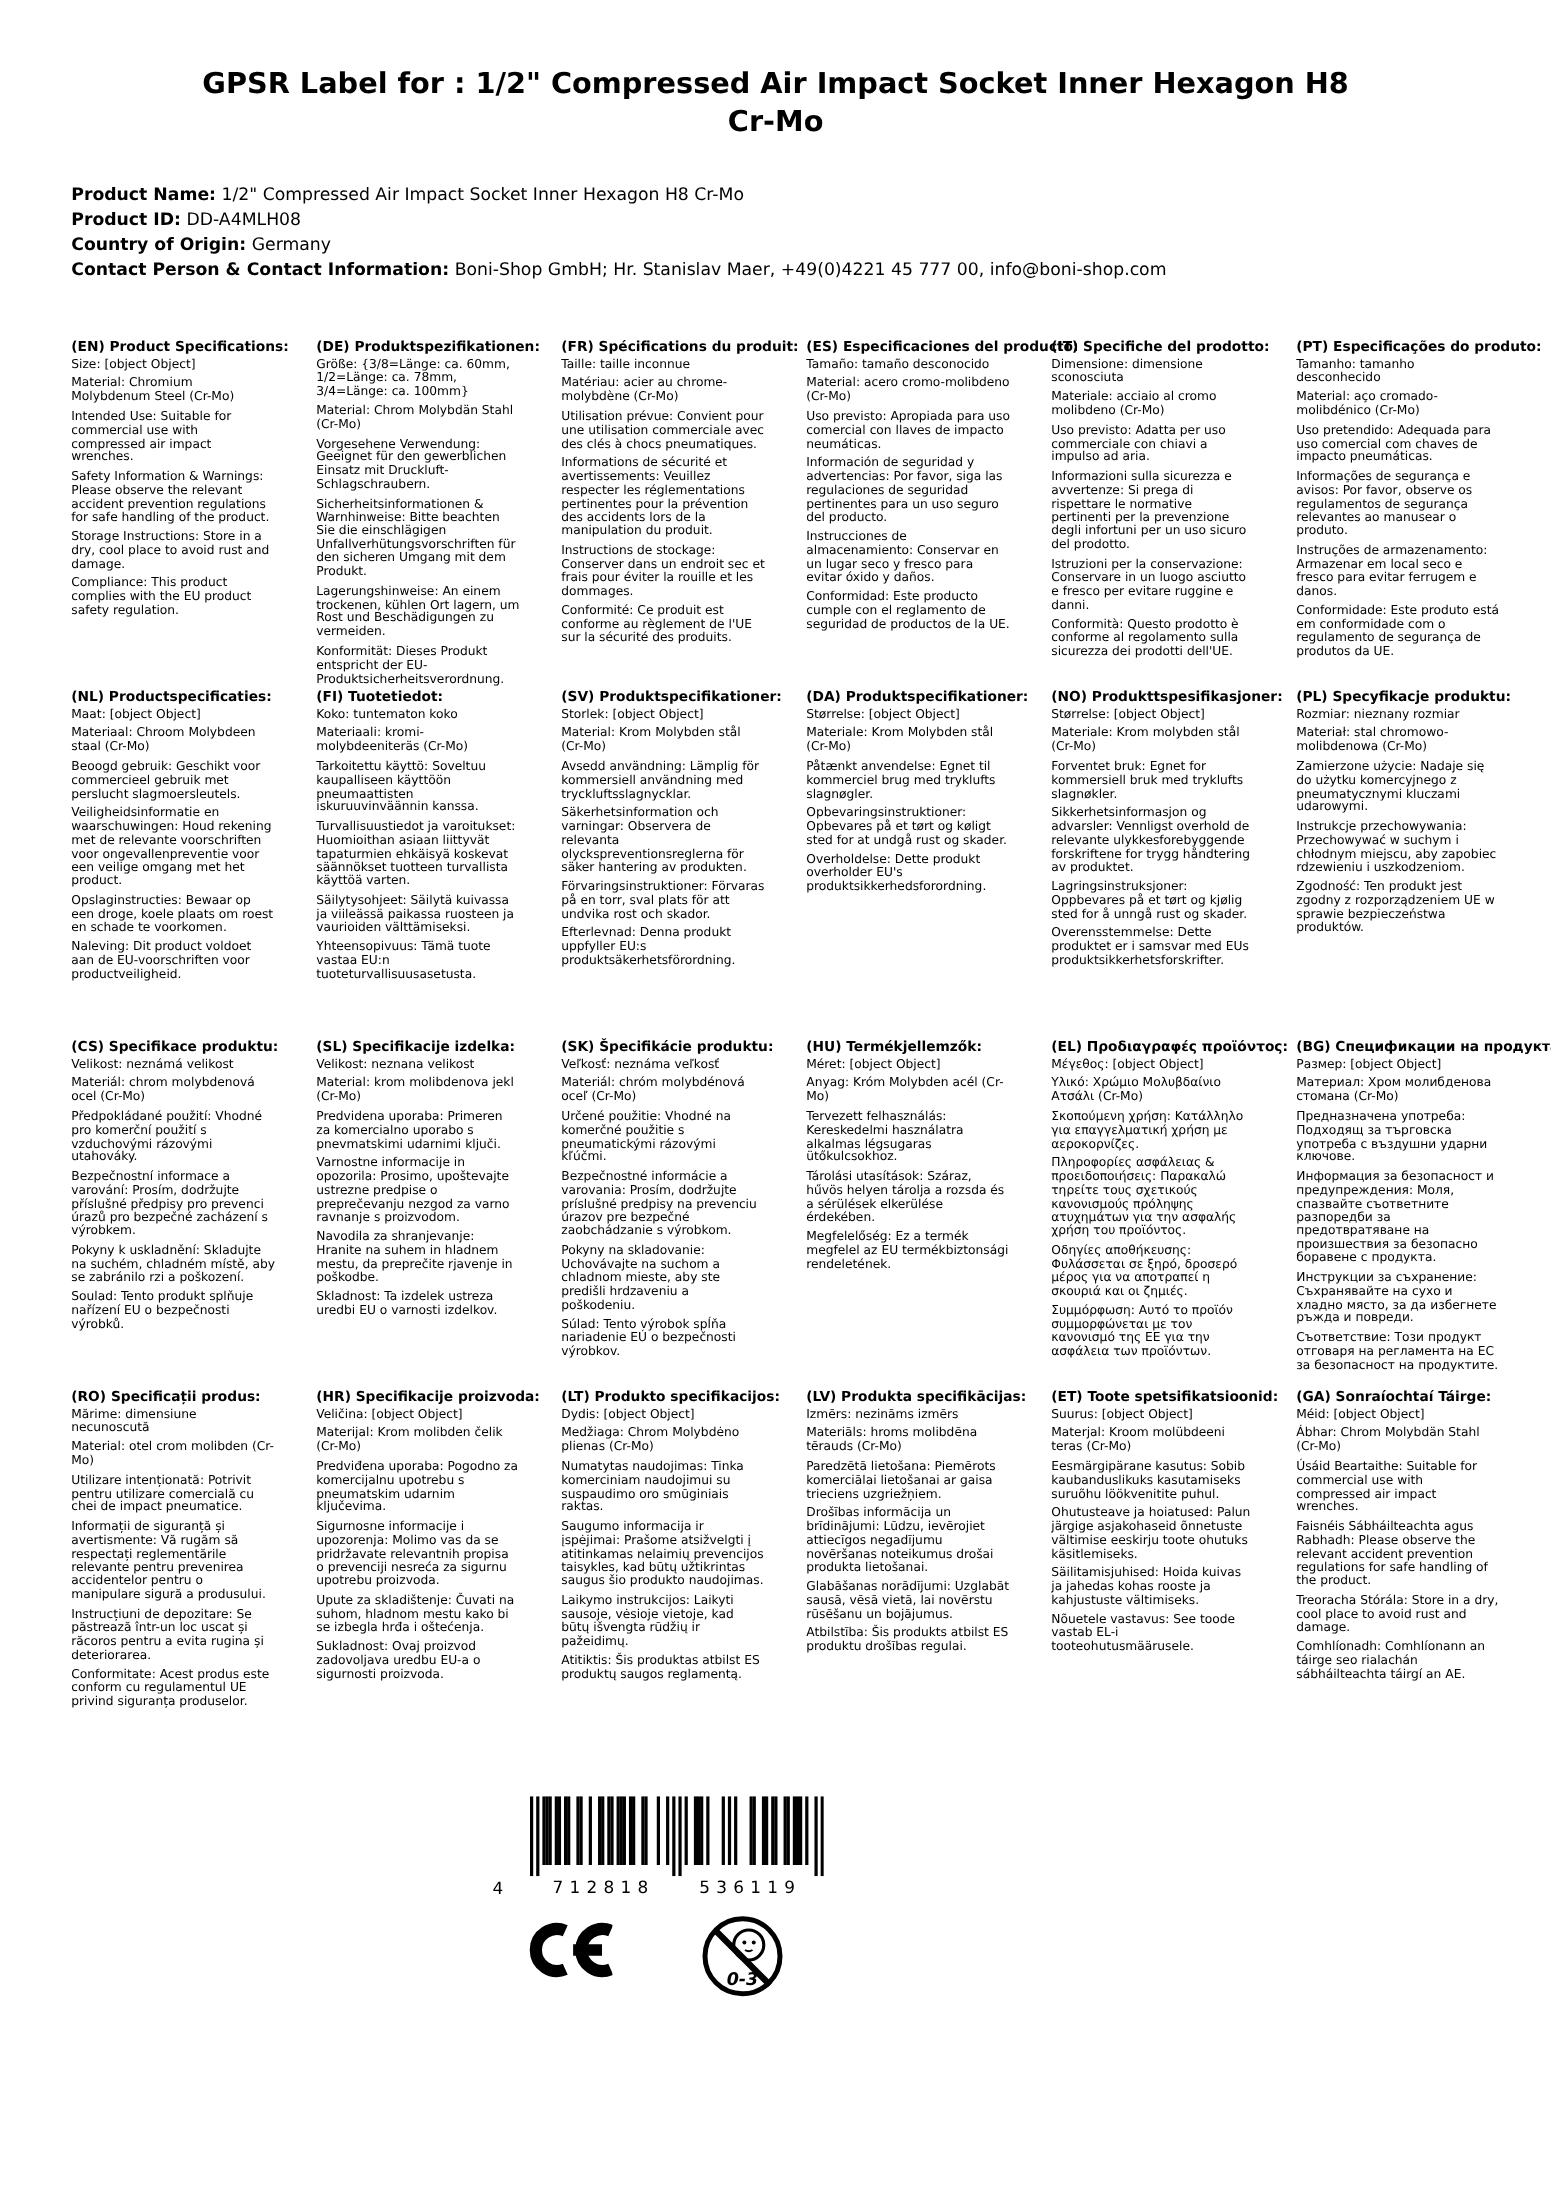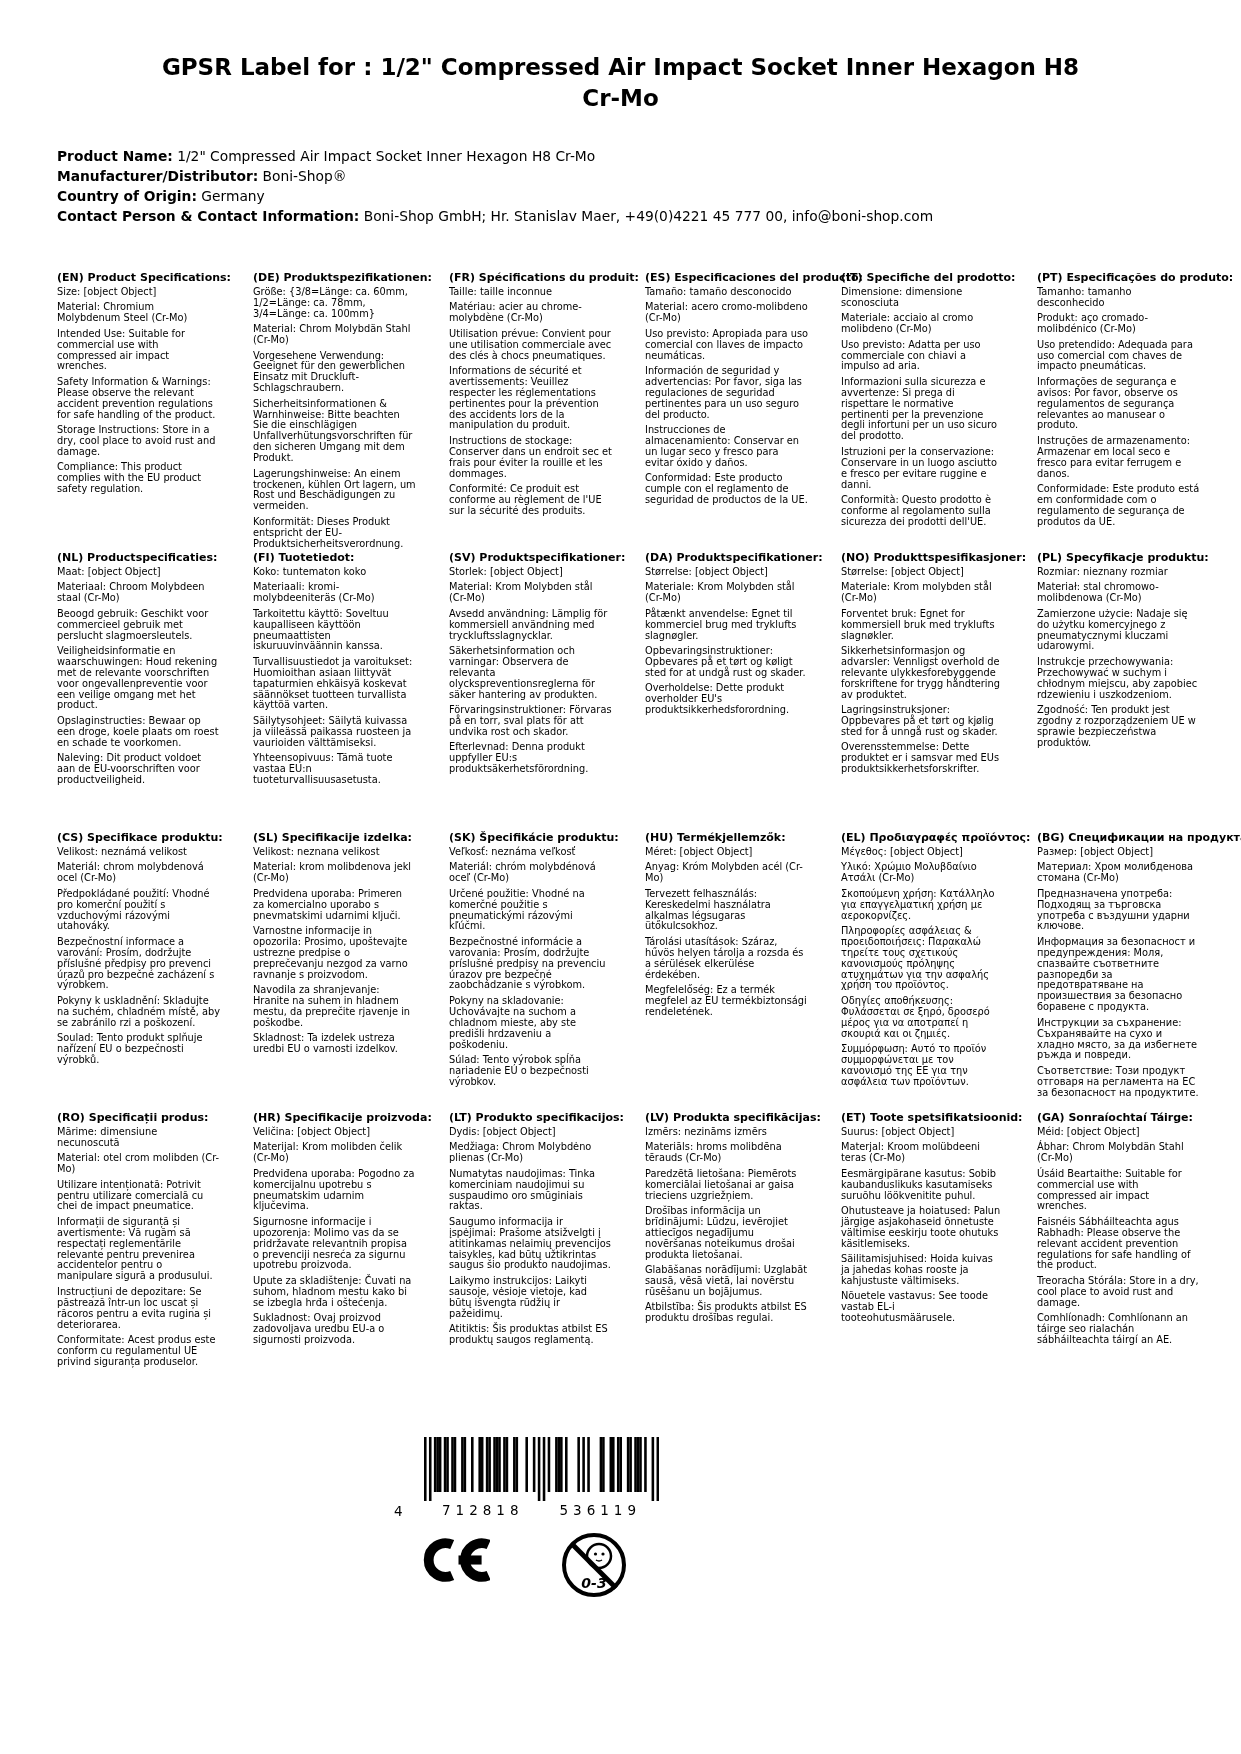--- a/index.html
+++ b/index.html
@@ -40,22 +40,22 @@
     <span>GPSR Label for : 1/2" Compressed Air Impact Socket Inner Hexagon H8</span><br>
     <span>Cr-Mo</span>
   </h1>
 
   <div class="product-info">
     <div class="info-line">
       <span class="info-label">Product Name:</span>
       <span class="info-value">1/2" Compressed Air Impact Socket Inner Hexagon H8 Cr-Mo</span>
     </div>
     <div class="info-line">
-      <span class="info-label">Manufacturer/Distributor:</span>
-      <span class="info-value">Boni-Shop®</span>
+      <span class="info-label">Product ID:</span>
+      <span class="info-value">DD-A4MLH08</span>
     </div>
     <div class="info-line">
       <span class="info-label">Country of Origin:</span>
       <span class="info-value">Germany</span>
     </div>
     <div class="info-line">
       <span class="info-label">Contact Person &amp; Contact Information:</span>
       <span class="info-value">Boni-Shop GmbH; Hr. Stanislav Maer, +49(0)4221 45 777 00, info@boni-shop.com</span>
     </div>
   </div>
@@ -118,21 +118,21 @@
           <p class="lang-para">Informazioni sulla sicurezza e avvertenze: Si prega di rispettare le normative pertinenti per la prevenzione degli infortuni per un uso sicuro del prodotto.</p>
           <p class="lang-para">Istruzioni per la conservazione: Conservare in un luogo asciutto e fresco per evitare ruggine e danni.</p>
           <p class="lang-para">Conformità: Questo prodotto è conforme al regolamento sulla sicurezza dei prodotti dell'UE.</p>
         </div>
     </section>
 
     <section class="lang-block">
       <h3 class="lang-header">(PT) Especificações do produto:</h3>
       <div class="lang-body">
           <p class="lang-para">Tamanho: tamanho desconhecido</p>
-          <p class="lang-para">Produkt: aço cromado-molibdénico (Cr-Mo)</p>
+          <p class="lang-para">Material: aço cromado-molibdénico (Cr-Mo)</p>
           <p class="lang-para">Uso pretendido: Adequada para uso comercial com chaves de impacto pneumáticas.</p>
           <p class="lang-para">Informações de segurança e avisos: Por favor, observe os regulamentos de segurança relevantes ao manusear o produto.</p>
           <p class="lang-para">Instruções de armazenamento: Armazenar em local seco e fresco para evitar ferrugem e danos.</p>
           <p class="lang-para">Conformidade: Este produto está em conformidade com o regulamento de segurança de produtos da UE.</p>
         </div>
     </section>
 
     <section class="lang-block">
       <h3 class="lang-header">(NL) Productspecificaties:</h3>
       <div class="lang-body">

